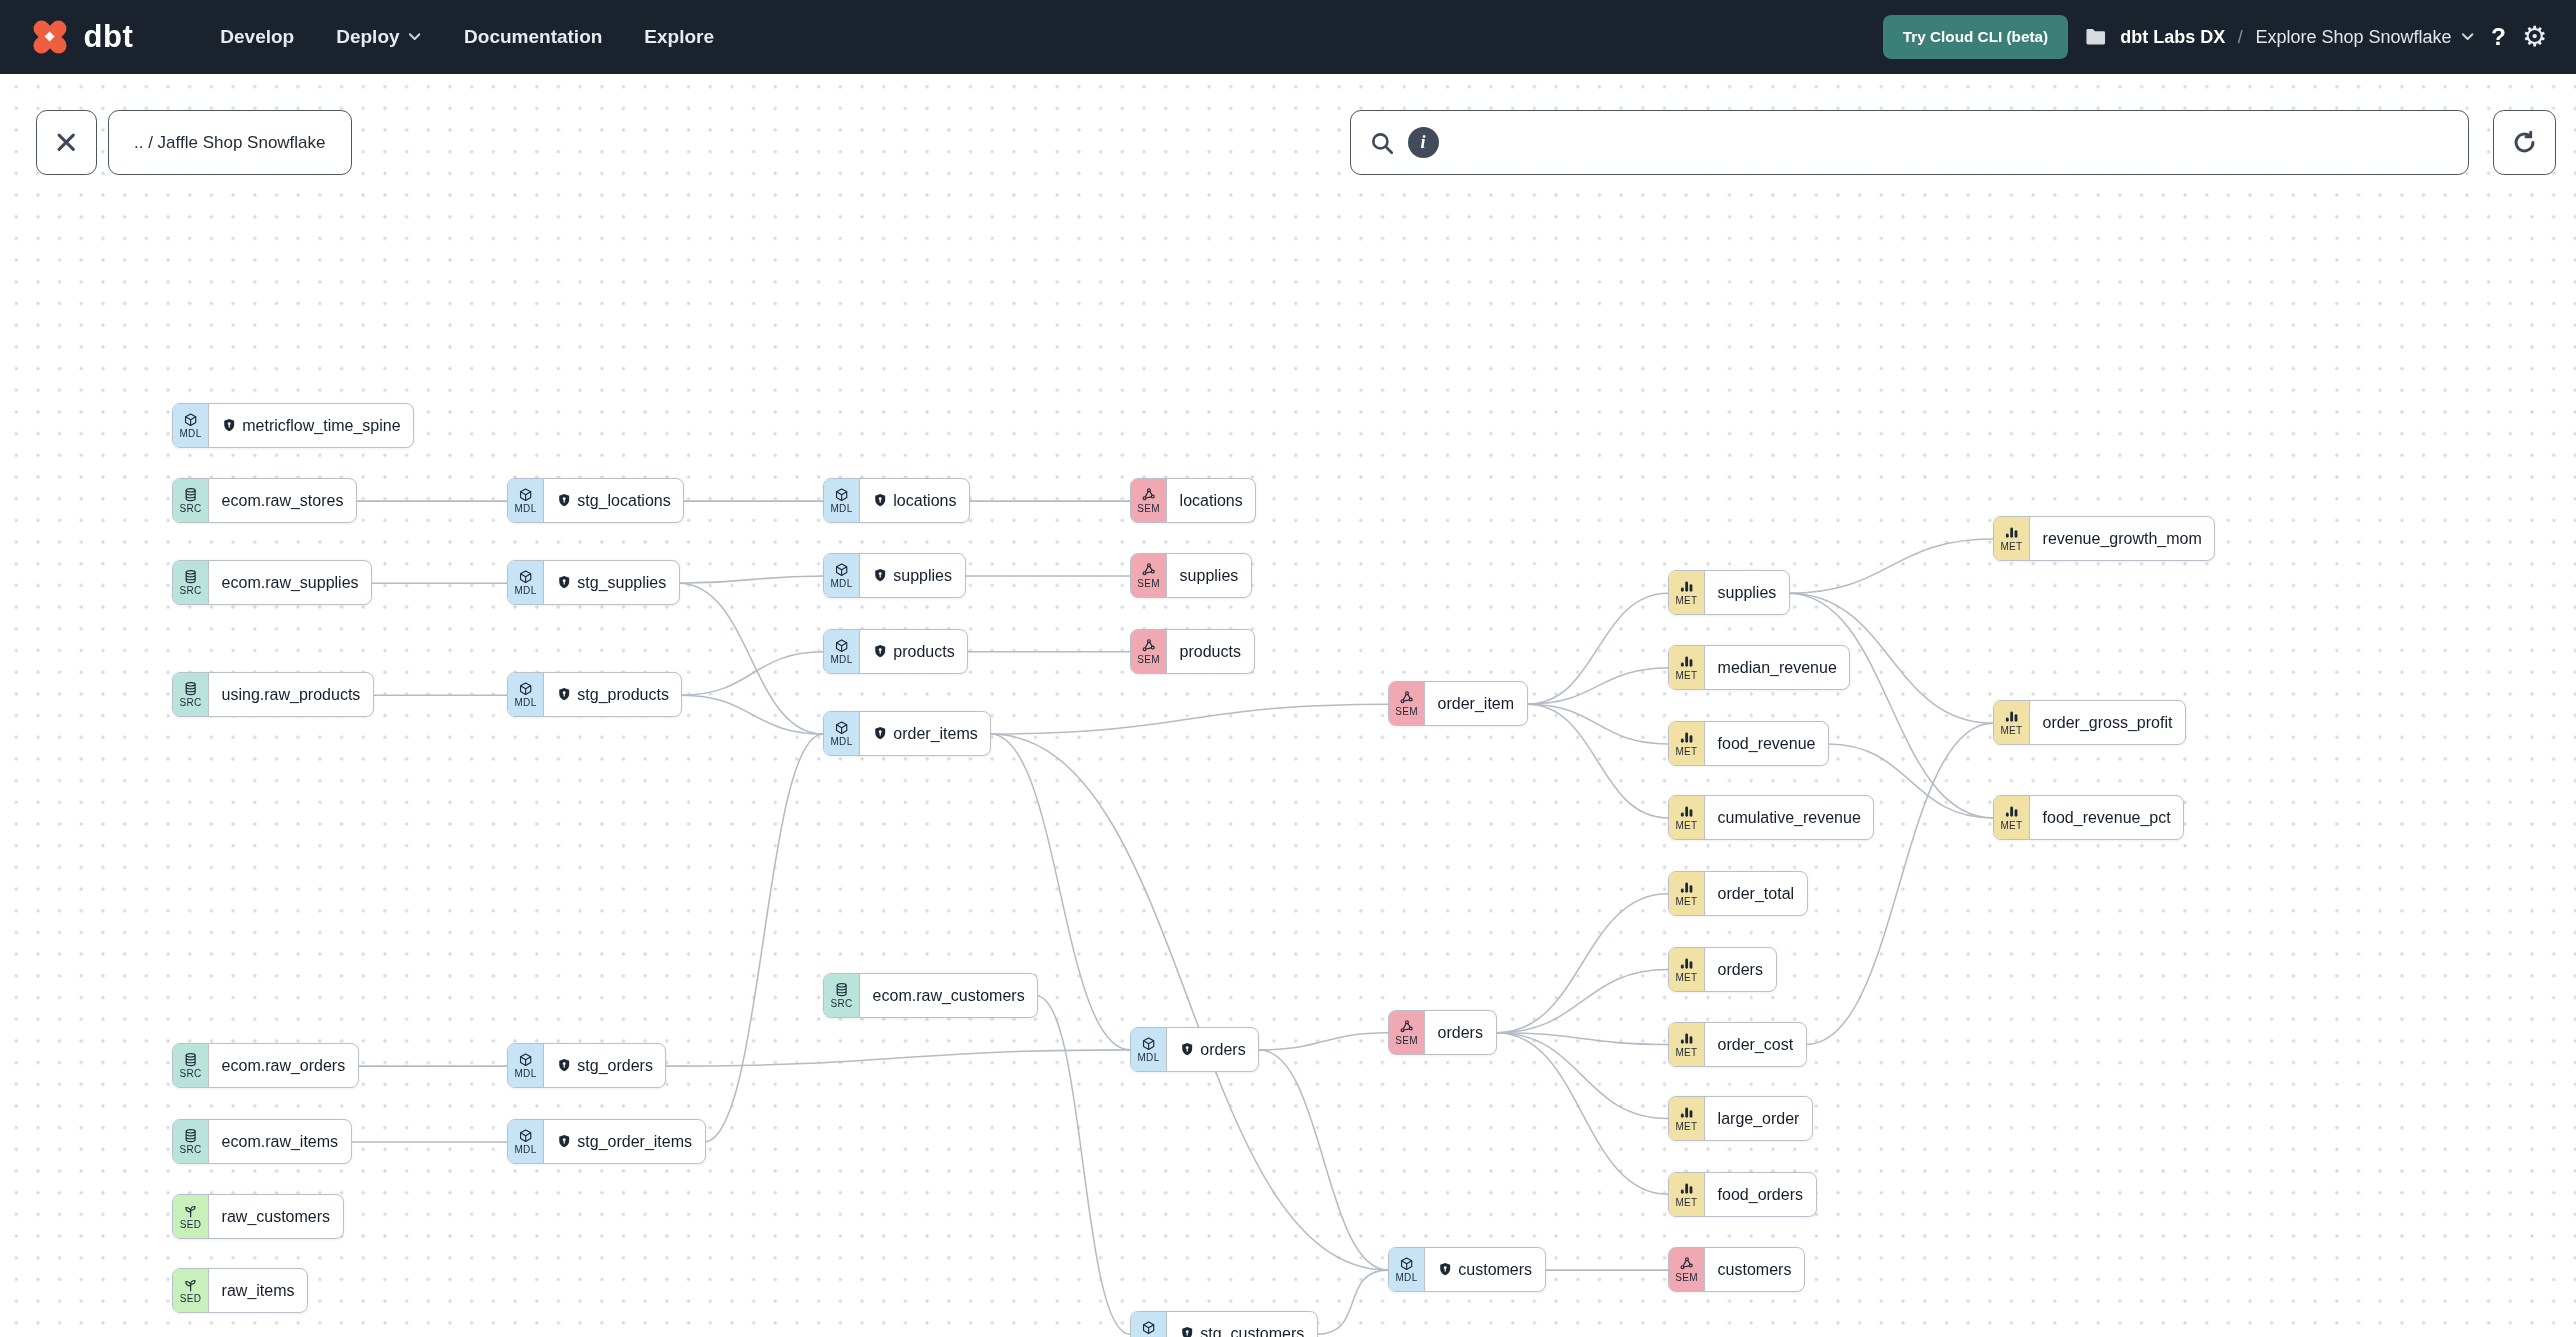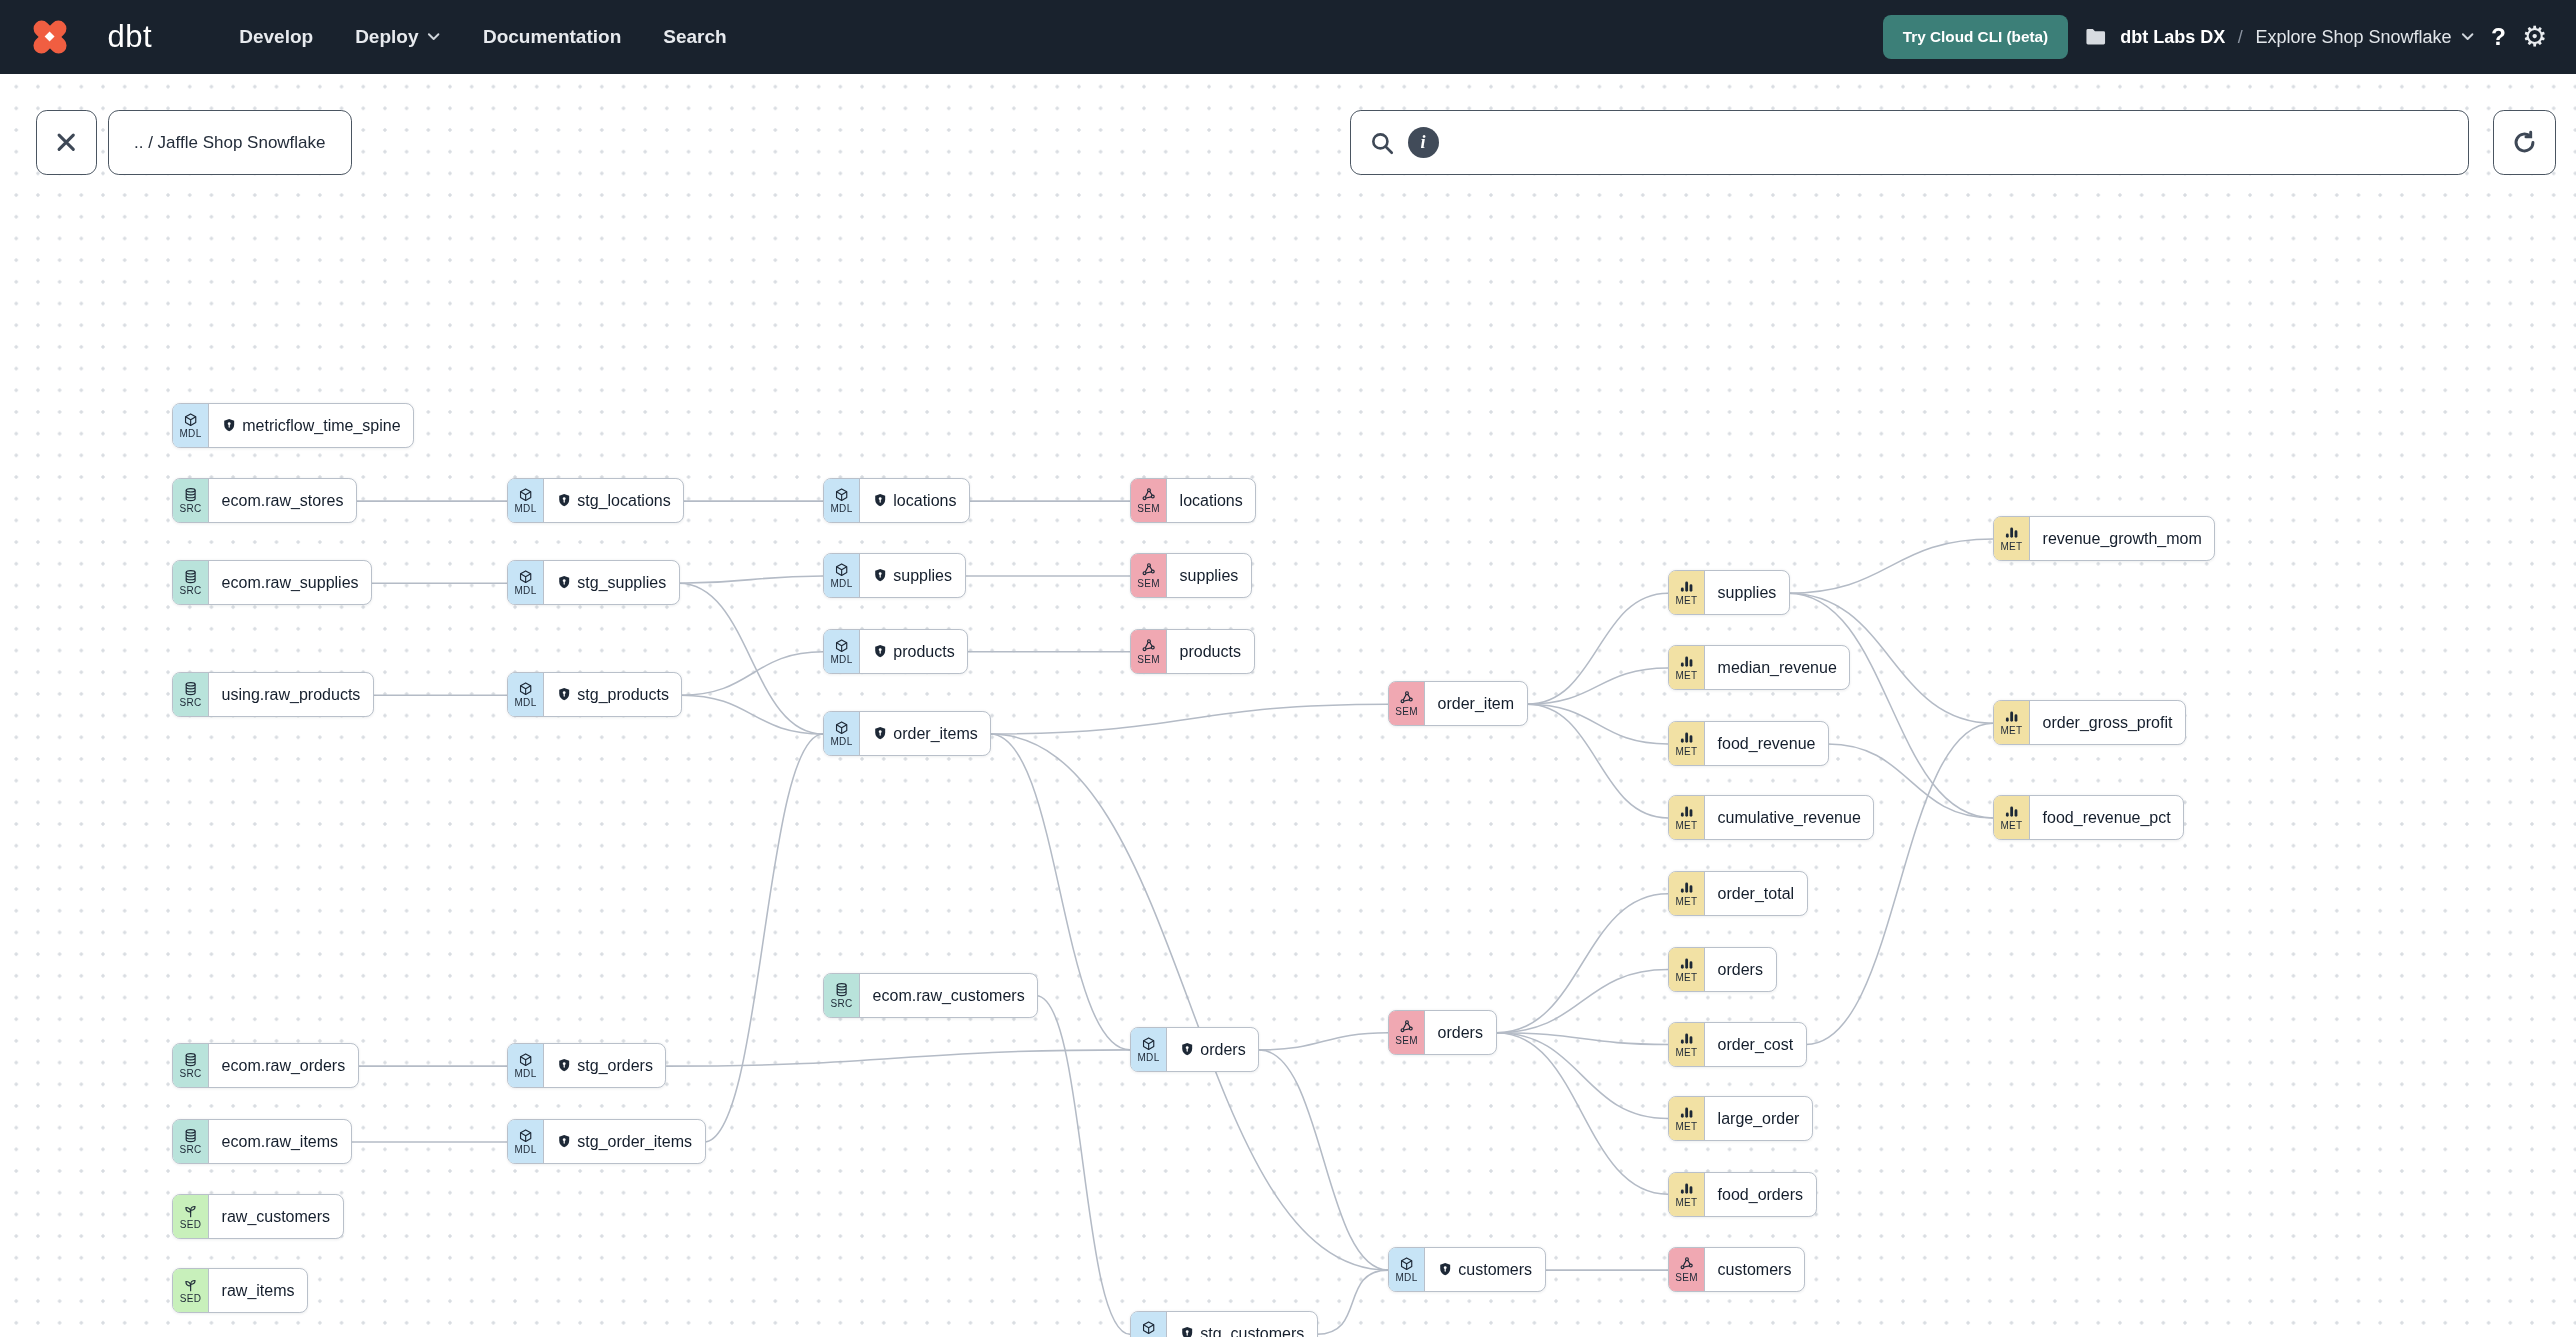--- a/index.html
+++ b/index.html
@@ -9,21 +9,21 @@
 
   
   .navbar{position:absolute;left:0;top:0;width:2576px;height:74px;background:#19222d;
           display:flex;align-items:center;padding:0 29px;}
   .logo{display:flex;align-items:center;gap:12.6px;margin-right:87px;}
   .logo-mark{position:relative;width:42px;height:42px;flex:none;}
   .logo-mark .bar{position:absolute;left:0.9px;top:12.6px;width:40px;height:16.2px;border-radius:8.1px;background:#f05e41;}
   .logo-mark .bar.a{transform:rotate(45deg);}
   .logo-mark .bar.b{transform:rotate(-45deg);}
   .logo-mark .core{position:absolute;left:17px;top:17px;width:7.2px;height:7.2px;background:#fff;transform:rotate(45deg);}
-  .logo-text{color:#fff;font-size:31px;font-weight:400;letter-spacing:0.5px;margin-left:24px;}
+  .logo-text{color:#fff;font-size:31px;font-weight:700;letter-spacing:0.5px;}
   .nav-links{display:flex;align-items:center;gap:42px;}
   .nav-link{color:#e7eaee;font-size:19px;font-weight:600;display:flex;align-items:center;gap:7.2px;cursor:pointer;}
   .chev{width:15.3px;height:15.3px;color:#cfd5db;}
   .nav-right{margin-left:auto;display:flex;align-items:center;gap:16px;}
   .cta{background:#3c7f78;color:#fff;font-size:15.3px;font-weight:600;border:none;
        padding:12.6px 20px;border-radius:8.1px;cursor:pointer;font-family:inherit;}
   .crumbs{display:flex;align-items:center;gap:12.6px;}
   .folder-icon{width:23.5px;height:23.5px;}
   .account{color:#ffffff;font-size:18px;font-weight:700;}
   .nav-sep{color:#8b94a1;font-size:18px;}
@@ -88,21 +88,21 @@
         <span class="nav-link">
           <span>Deploy</span>
           <svg class="chev" viewBox="0 0 16 16">
             <path d="M3 5.5l5 5 5-5" fill="none" stroke="currentColor" stroke-width="2" stroke-linecap="round" stroke-linejoin="round"></path>
           </svg>
         </span>
         <span class="nav-link">
           <span>Documentation</span>
         </span>
         <span class="nav-link">
-          <span>Search</span>
+          <span>Explore</span>
         </span>
       </div>
     <div class="nav-right">
       <button class="cta">Try Cloud CLI (beta)</button>
       <div class="crumbs">
         <svg class="folder-icon" viewBox="0 0 24 24">
           <path d="M2.5 5.5A1.5 1.5 0 0 1 4 4h5l2.2 2.3H20a1.5 1.5 0 0 1 1.5 1.5v10.7A1.5 1.5 0 0 1 20 20H4a1.5 1.5 0 0 1-1.5-1.5z" fill="#d7dbe0"></path>
         </svg>
         <span class="account">dbt Labs DX</span>
         <span class="nav-sep">/</span>

